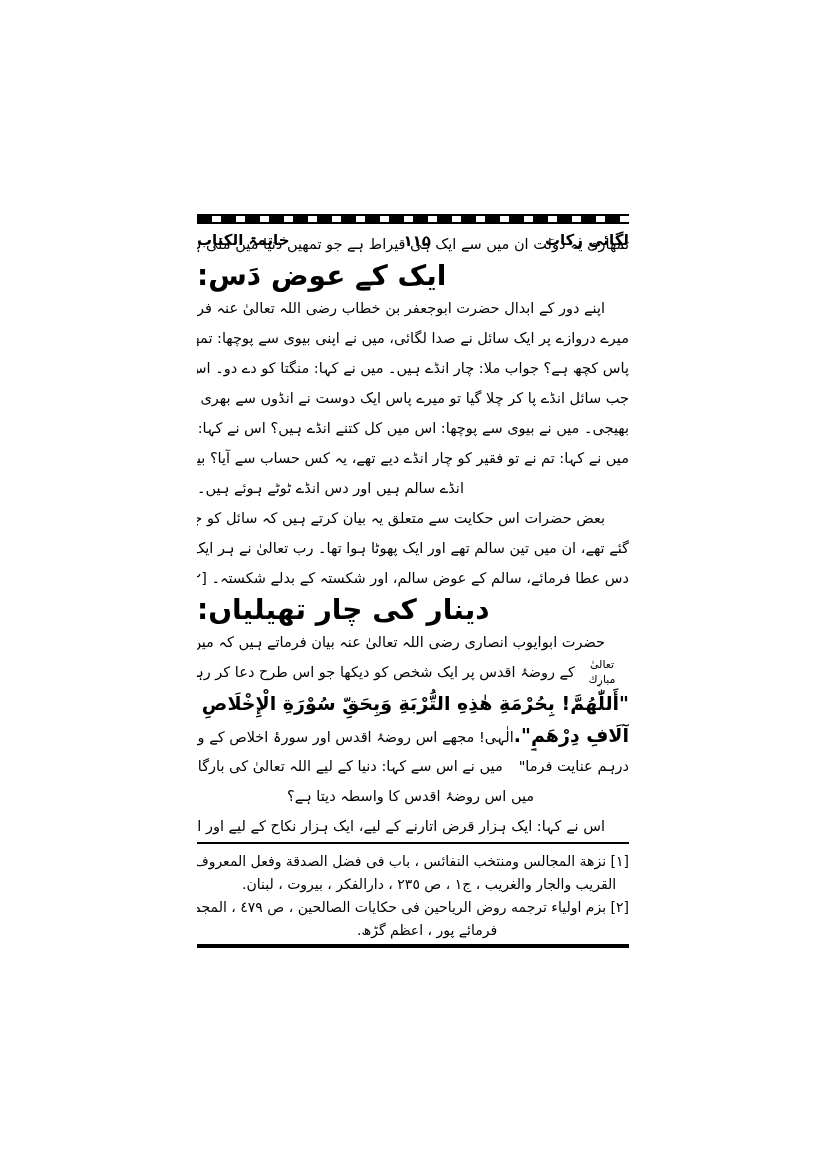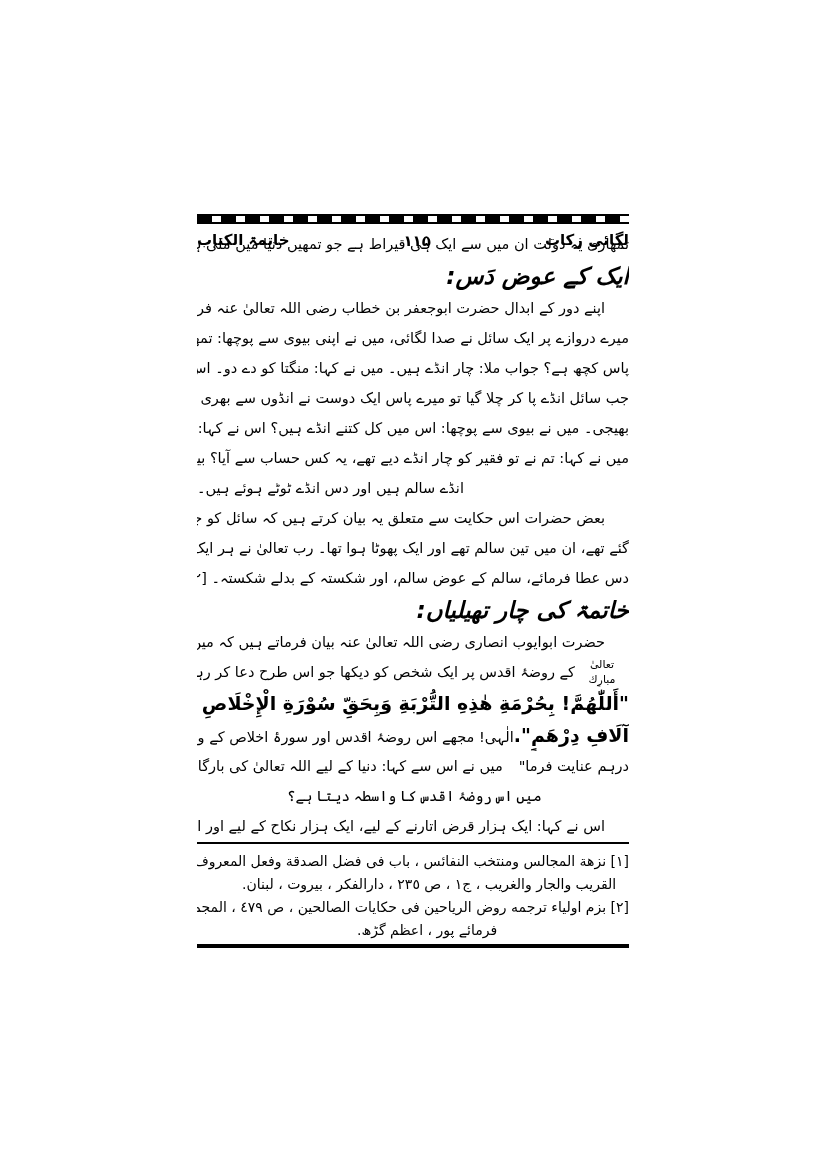--- a/index.html
+++ b/index.html
@@ -68,30 +68,29 @@
     text-align: justify;
     text-align-last: justify;
   }
   .indent { padding-right: 24px; }
   .endl {
     text-align: right;
     text-align-last: right;
   }
   .endl.o0   { text-align: center; text-align-last: left; padding-left: 0; }
   .endl.o45  { text-align: left; text-align-last: left; padding-left: 45px; }
-  .endl.o90  { text-align: left; text-align-last: left; padding-left: 90px; font-family: Liberation Serif, serif; }
+  .endl.o90  { text-align: left; text-align-last: left; padding-left: 90px; }
   .h {
-    font-size: 23px;
+    font-size: 28px;
     font-weight: bold;
     height: 34px;
     line-height: 34px;
-    text-align: right;
-    white-space: nowrap;
-    overflow: hidden;
-    font-style: italic;
+    text-align: left;
+    white-space: nowrap;
+    overflow: hidden;
   }
   .ar {
     font-weight: bold;
     font-size: 19px;
     height: 32px;
     line-height: 32px;
     white-space: nowrap;
     overflow: hidden;
     text-align: justify;
     text-align-last: justify;
@@ -206,21 +205,21 @@
     <div class="bl">پاس کچھ ہے؟ جواب ملا: چار انڈے ہیں۔ میں نے کہا: منگتا کو دے دو۔ اس نے تعمیل کی۔</div>
     <div class="bl">جب سائل انڈے پا کر چلا گیا تو میرے پاس ایک دوست نے انڈوں سے بھری ٹوکری</div>
     <div class="bl">بھیجی۔ میں نے بیوی سے پوچھا: اس میں کل کتنے انڈے ہیں؟ اس نے کہا: تیس انڈے۔</div>
     <div class="bl">میں نے کہا: تم نے تو فقیر کو چار انڈے دیے تھے، یہ کس حساب سے آیا؟ بیوی نے کہا: تیس</div>
     <div class="bl endl o0">انڈے سالم ہیں اور دس انڈے ٹوٹے ہوئے ہیں۔</div>
 
     <div class="bl indent">بعض حضرات اس حکایت سے متعلق یہ بیان کرتے ہیں کہ سائل کو جو انڈے دیئے</div>
     <div class="bl">گئے تھے، ان میں تین سالم تھے اور ایک پھوٹا ہوا تھا۔ رب تعالیٰ نے ہر ایک کے بدلے</div>
     <div class="bl endl o45">دس عطا فرمائے، سالم کے عوض سالم، اور شکستہ کے بدلے شکستہ۔ [۲]</div>
 
-    <div class="h">خاتمۃ کی چار تھیلیاں:</div>
+    <div class="h">دینار کی چار تھیلیاں:</div>
 
     <div class="bl indent">حضرت ابوایوب انصاری رضی اللہ تعالیٰ عنہ بیان فرماتے ہیں کہ میں نے نبی کریم</div>
 
     <div class="mixline">
       <span class="hon">
         <span>صلَّی اللّٰہُ تعالیٰ</span>
         <span>مبارك وسلَّم</span>
       </span>
       <span class="rest">کے روضۂ اقدس پر ایک شخص کو دیکھا جو اس طرح دعا کر رہا تھا:</span>
     </div>

